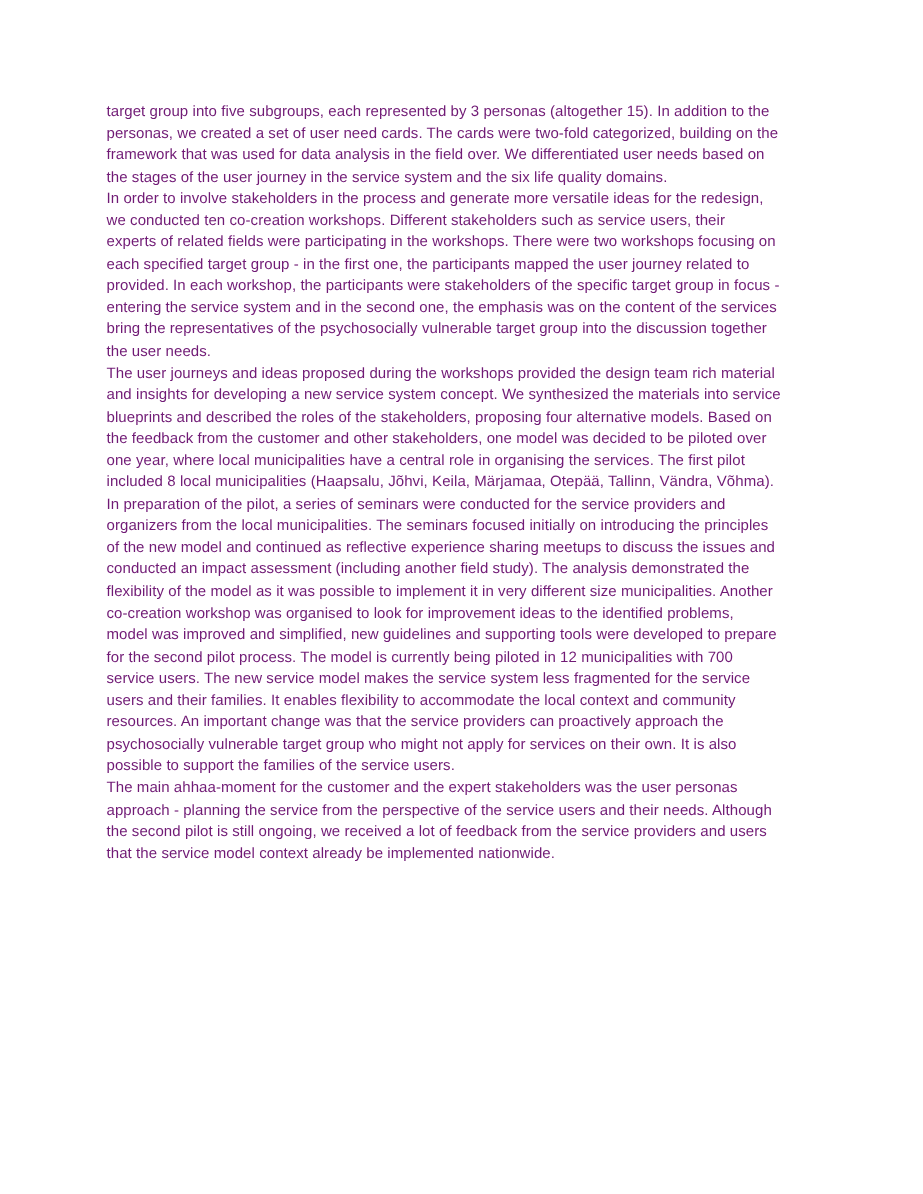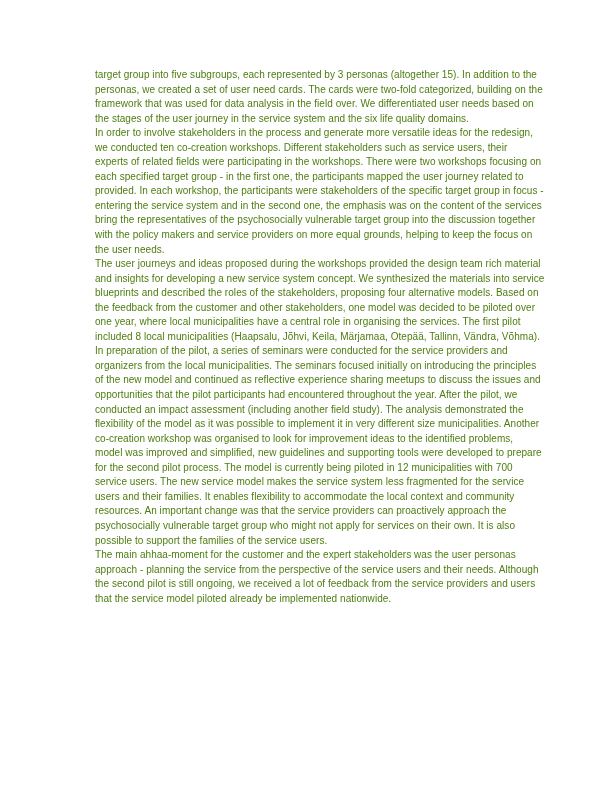--- a/index.html
+++ b/index.html
@@ -12,22 +12,21 @@
     height: 796px;
     background: #ffffff;
     overflow: hidden;
     font-family: "Liberation Sans", "DejaVu Sans", sans-serif;
   }
   .page-text {
     position: absolute;
     left: 71px;
     top: 68px;
     width: 478px;
-    color: #4d7c0f;
-    margin-left: 24px;
+    color: #701a75;
   }
   .paragraph {
     margin: 0;
     padding: 0;
   }
   .line {
     font-size: 10px;
     line-height: 14.55px;
     letter-spacing: 0.05px;
     white-space: pre;
@@ -44,44 +43,42 @@
       <div class="line">the stages of the user journey in the service system and the six life quality domains.</div>
     </div>
   <div class="paragraph">
       <div class="line">In order to involve stakeholders in the process and generate more versatile ideas for the redesign,</div>
       <div class="line">we conducted ten co-creation workshops. Different stakeholders such as service users, their</div>
       <div class="line">experts of related fields were participating in the workshops. There were two workshops focusing on</div>
       <div class="line">each specified target group - in the first one, the participants mapped the user journey related to</div>
       <div class="line">provided. In each workshop, the participants were stakeholders of the specific target group in focus -</div>
       <div class="line">entering the service system and in the second one, the emphasis was on the content of the services</div>
       <div class="line">bring the representatives of the psychosocially vulnerable target group into the discussion together</div>
-      <div class="line">with the policy makers and service providers on more equal grounds, helping to keep the focus on</div>
       <div class="line">the user needs.</div>
     </div>
   <div class="paragraph">
       <div class="line">The user journeys and ideas proposed during the workshops provided the design team rich material</div>
       <div class="line">and insights for developing a new service system concept. We synthesized the materials into service</div>
       <div class="line">blueprints and described the roles of the stakeholders, proposing four alternative models. Based on</div>
       <div class="line">the feedback from the customer and other stakeholders, one model was decided to be piloted over</div>
       <div class="line">one year, where local municipalities have a central role in organising the services. The first pilot</div>
       <div class="line">included 8 local municipalities (Haapsalu, Jõhvi, Keila, Märjamaa, Otepää, Tallinn, Vändra, Võhma).</div>
       <div class="line">In preparation of the pilot, a series of seminars were conducted for the service providers and</div>
       <div class="line">organizers from the local municipalities. The seminars focused initially on introducing the principles</div>
       <div class="line">of the new model and continued as reflective experience sharing meetups to discuss the issues and</div>
-      <div class="line">opportunities that the pilot participants had encountered throughout the year. After the pilot, we</div>
       <div class="line">conducted an impact assessment (including another field study). The analysis demonstrated the</div>
       <div class="line">flexibility of the model as it was possible to implement it in very different size municipalities. Another</div>
       <div class="line">co-creation workshop was organised to look for improvement ideas to the identified problems,</div>
       <div class="line">model was improved and simplified, new guidelines and supporting tools were developed to prepare</div>
       <div class="line">for the second pilot process. The model is currently being piloted in 12 municipalities with 700</div>
       <div class="line">service users. The new service model makes the service system less fragmented for the service</div>
       <div class="line">users and their families. It enables flexibility to accommodate the local context and community</div>
       <div class="line">resources. An important change was that the service providers can proactively approach the</div>
       <div class="line">psychosocially vulnerable target group who might not apply for services on their own. It is also</div>
       <div class="line">possible to support the families of the service users.</div>
     </div>
   <div class="paragraph">
       <div class="line">The main ahhaa-moment for the customer and the expert stakeholders was the user personas</div>
       <div class="line">approach - planning the service from the perspective of the service users and their needs. Although</div>
       <div class="line">the second pilot is still ongoing, we received a lot of feedback from the service providers and users</div>
-      <div class="line">that the service model piloted already be implemented nationwide.</div>
+      <div class="line">that the service model context already be implemented nationwide.</div>
     </div>
 </div>
 
 </body></html>

